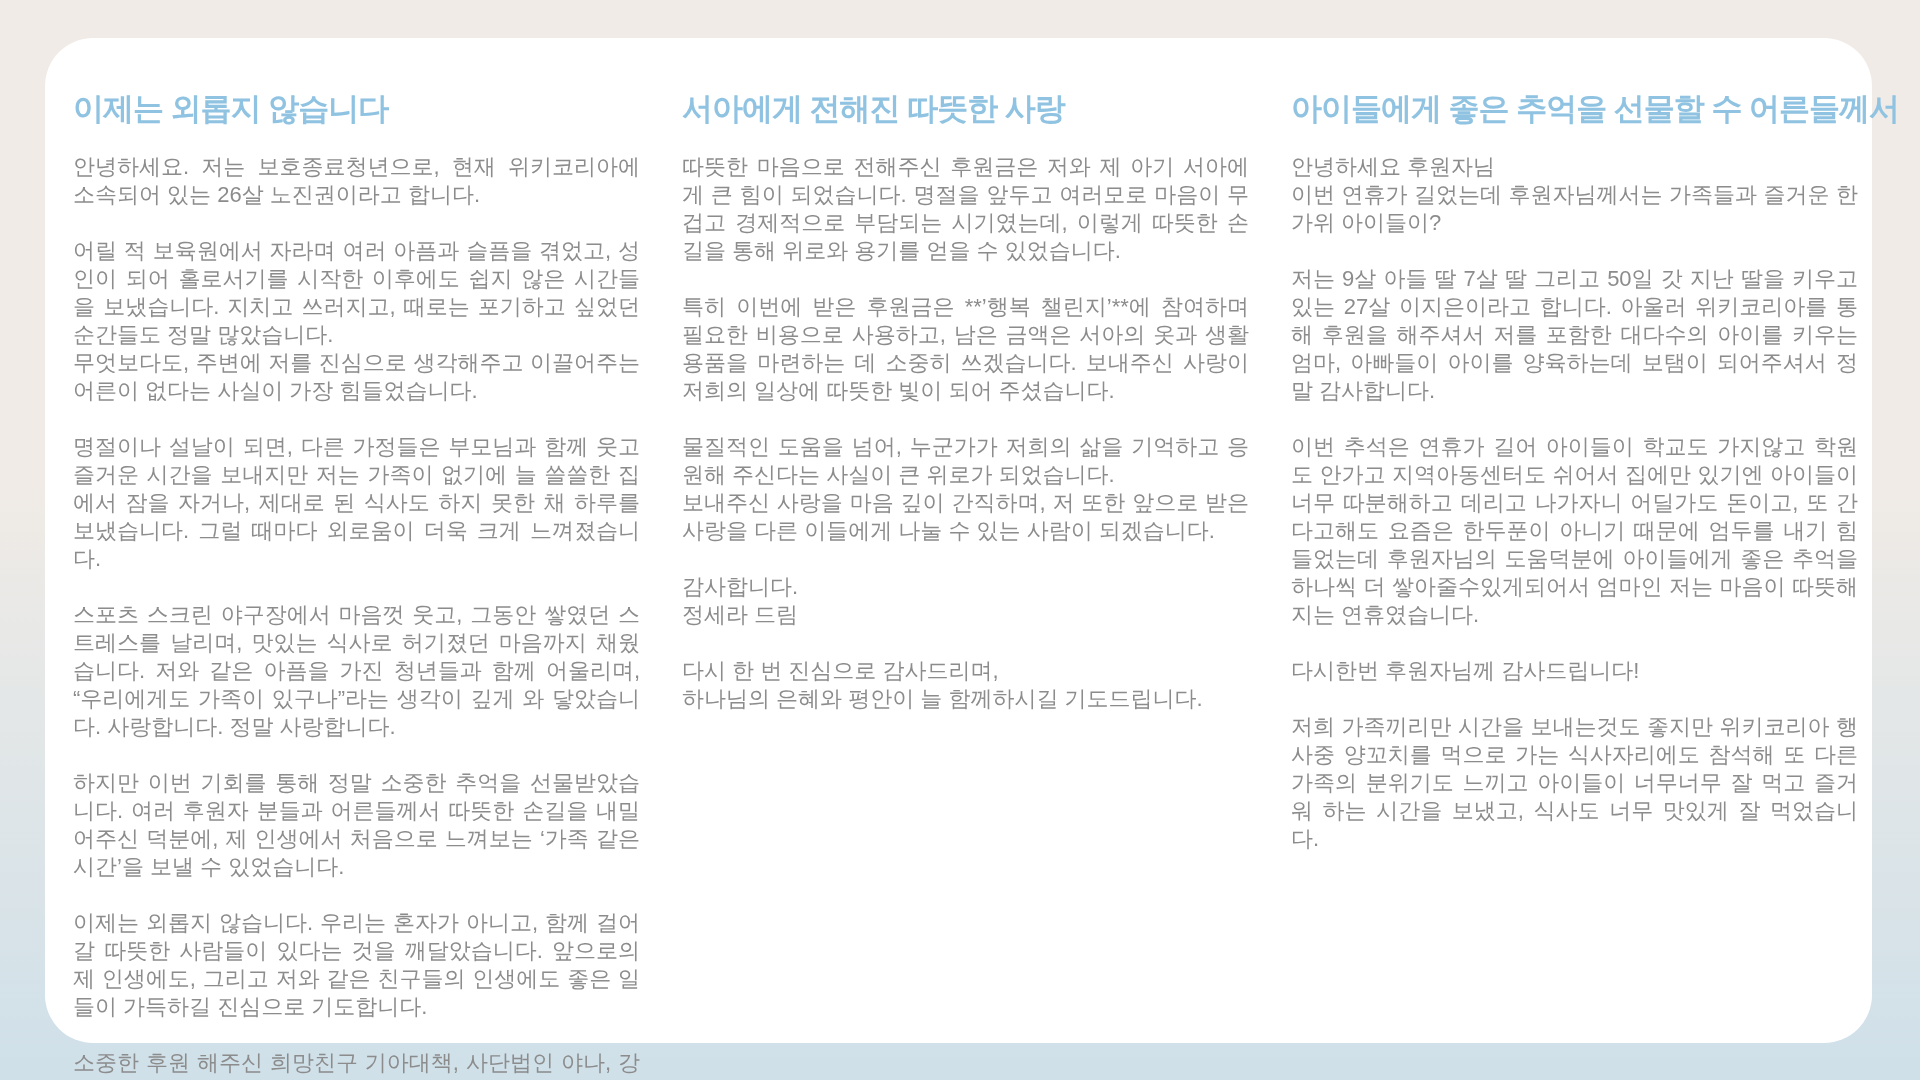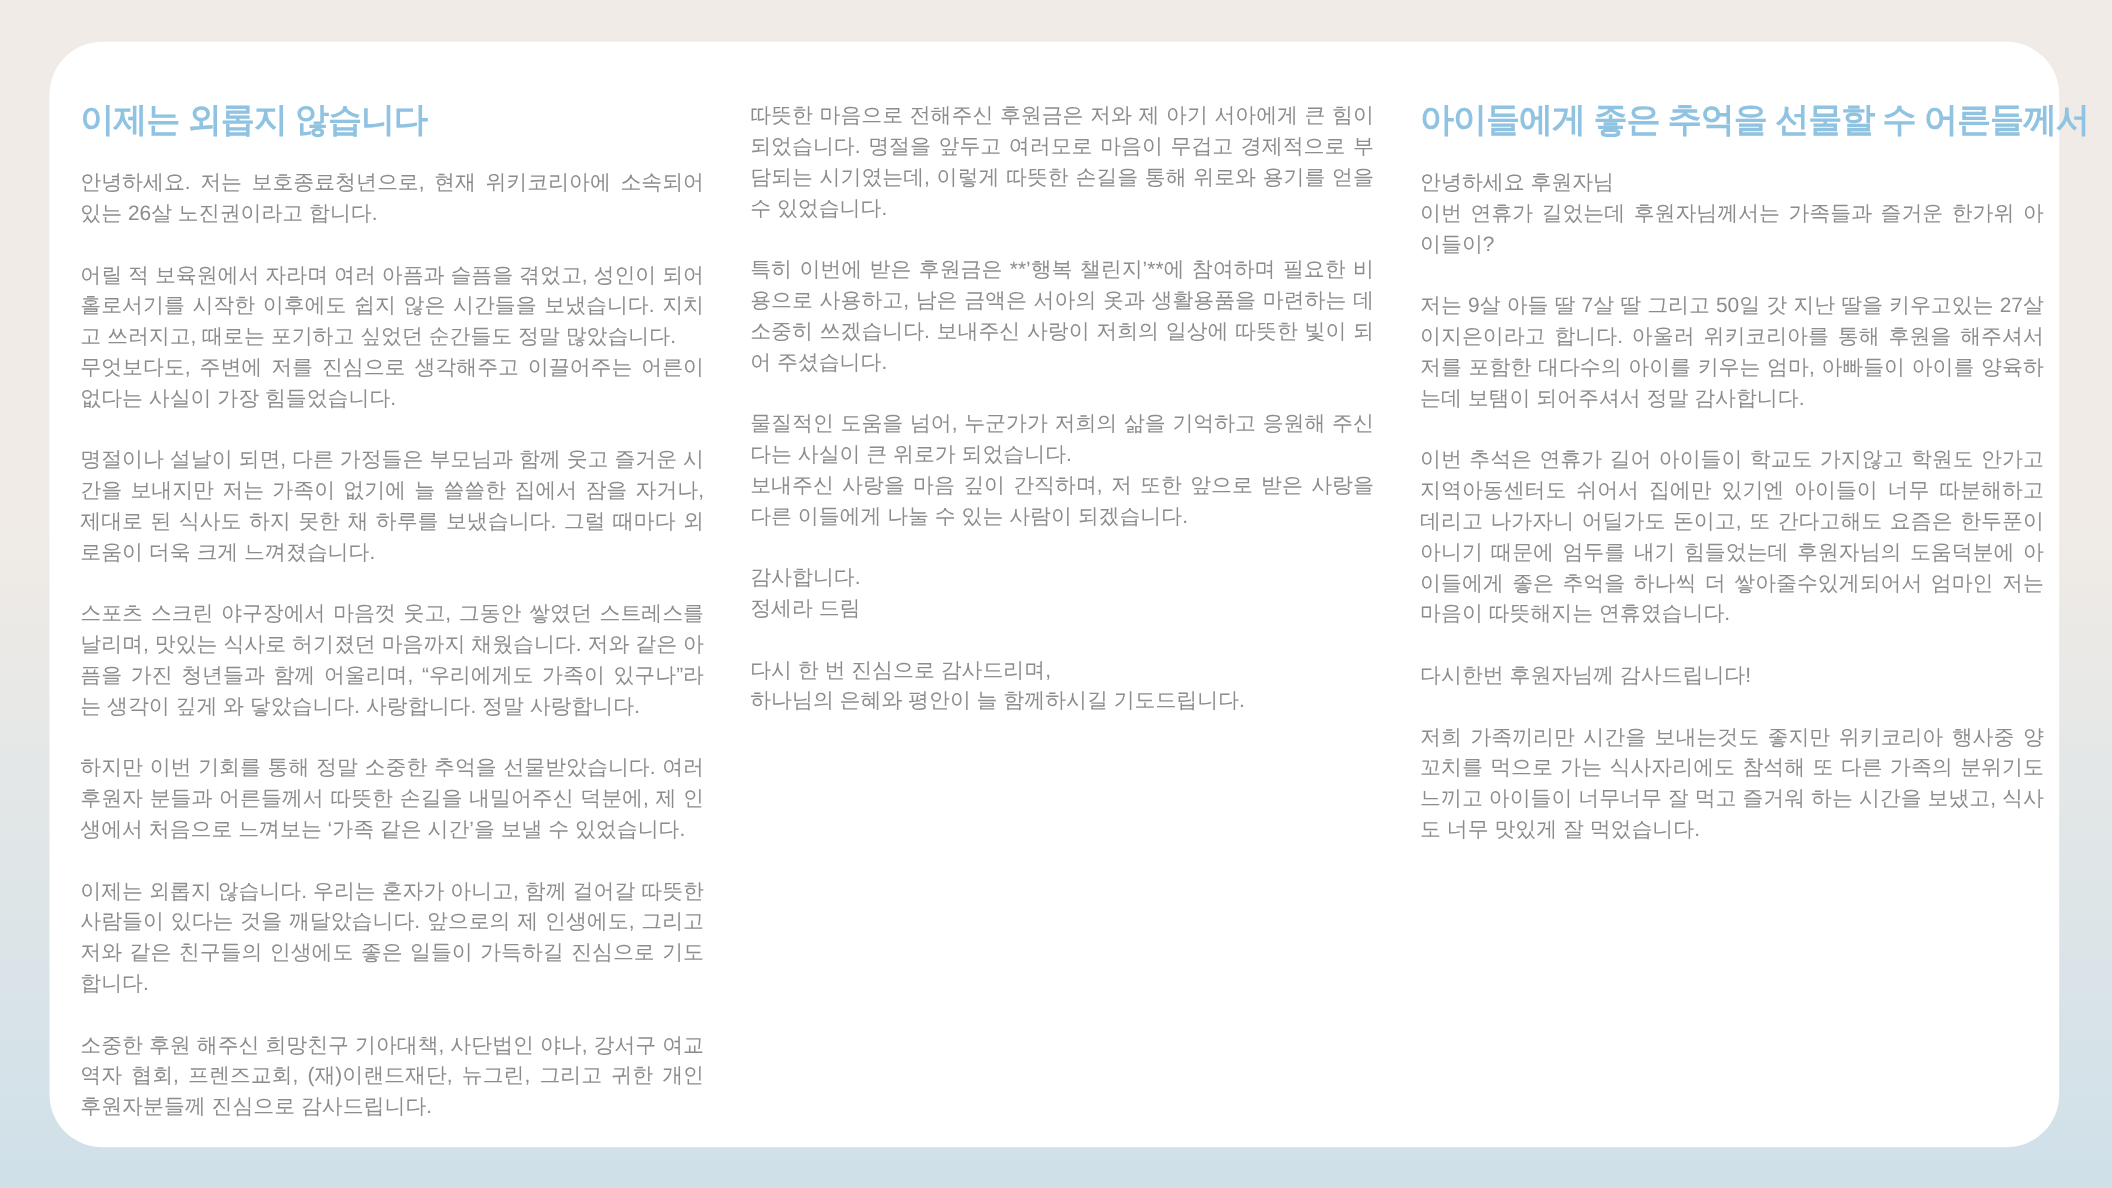--- a/index.html
+++ b/index.html
@@ -37,21 +37,21 @@
   .title{
     font-size:31px;
     line-height:34px;
     font-weight:700;
     color:var(--title);
     letter-spacing:-1px;
     white-space:nowrap;
     margin:0 0 27px 0;
   }
   .letter-body p{
-    font-size:19px;
+    font-size:22px;
     line-height:28px;
     color:var(--body);
     white-space:pre-line;
     word-break:break-all;
     text-align:justify;
     text-justify:inter-character;
     margin:0 0 28px 0;
   }
 </style>
 </head>
@@ -69,20 +69,21 @@
 무엇보다도, 주변에 저를 진심으로 생각해주고 이끌어주는 어른이 없다는 사실이 가장 힘들었습니다.</p>
             <p>명절이나 설날이 되면, 다른 가정들은 부모님과 함께 웃고 즐거운 시간을 보내지만 저는 가족이 없기에 늘 쓸쓸한 집에서 잠을 자거나, 제대로 된 식사도 하지 못한 채 하루를 보냈습니다. 그럴 때마다 외로움이 더욱 크게 느껴졌습니다.</p>
             <p>스포츠 스크린 야구장에서 마음껏 웃고, 그동안 쌓였던 스트레스를 날리며, 맛있는 식사로 허기졌던 마음까지 채웠습니다. 저와 같은 아픔을 가진 청년들과 함께 어울리며, “우리에게도 가족이 있구나”라는 생각이 깊게 와 닿았습니다. 사랑합니다. 정말 사랑합니다.</p>
             <p>하지만 이번 기회를 통해 정말 소중한 추억을 선물받았습니다. 여러 후원자 분들과 어른들께서 따뜻한 손길을 내밀어주신 덕분에, 제 인생에서 처음으로 느껴보는 ‘가족 같은 시간’을 보낼 수 있었습니다.</p>
             <p>이제는 외롭지 않습니다. 우리는 혼자가 아니고, 함께 걸어갈 따뜻한 사람들이 있다는 것을 깨달았습니다. 앞으로의 제 인생에도, 그리고 저와 같은 친구들의 인생에도 좋은 일들이 가득하길 진심으로 기도합니다.</p>
             <p>소중한 후원 해주신 희망친구 기아대책, 사단법인 야나, 강서구 여교역자 협회, 프렌즈교회, (재)이랜드재단, 뉴그린, 그리고 귀한 개인 후원자분들께 진심으로 감사드립니다.</p>
           </div>
       </section>
 
       <section class="col">
+        <h2 class="title">서아에게 전해진 따뜻한 사랑</h2>
         <div class="letter-body">
             <p>따뜻한 마음으로 전해주신 후원금은 저와 제 아기 서아에게 큰 힘이 되었습니다. 명절을 앞두고 여러모로 마음이 무겁고 경제적으로 부담되는 시기였는데, 이렇게 따뜻한 손길을 통해 위로와 용기를 얻을 수 있었습니다.</p>
             <p>특히 이번에 받은 후원금은 **’행복 챌린지’**에 참여하며 필요한 비용으로 사용하고, 남은 금액은 서아의 옷과 생활용품을 마련하는 데 소중히 쓰겠습니다. 보내주신 사랑이 저희의 일상에 따뜻한 빛이 되어 주셨습니다.</p>
             <p>물질적인 도움을 넘어, 누군가가 저희의 삶을 기억하고 응원해 주신다는 사실이 큰 위로가 되었습니다.
 보내주신 사랑을 마음 깊이 간직하며, 저 또한 앞으로 받은 사랑을 다른 이들에게 나눌 수 있는 사람이 되겠습니다.</p>
             <p>감사합니다.
 정세라 드림</p>
             <p>다시 한 번 진심으로 감사드리며,
 하나님의 은혜와 평안이 늘 함께하시길 기도드립니다.</p>
           </div>

